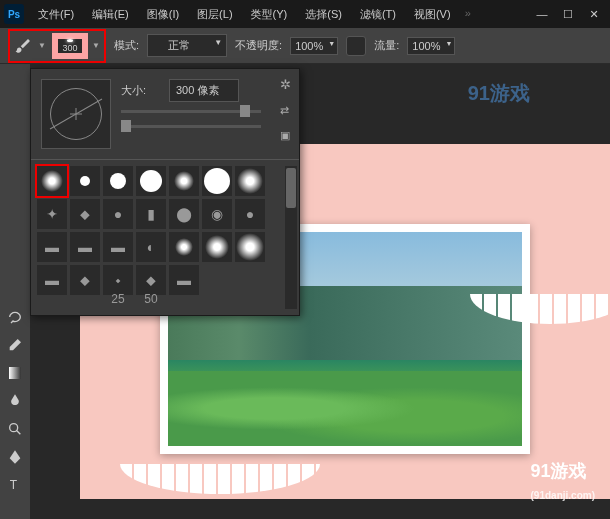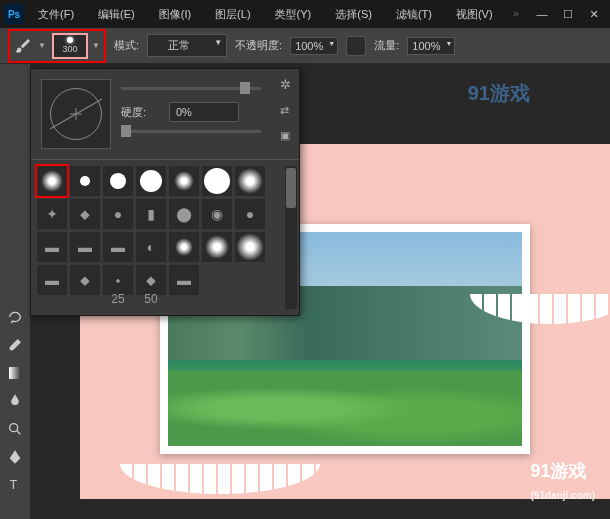--- a/index.html
+++ b/index.html
@@ -1,29 +1,29 @@
 <!DOCTYPE html>
 <html><head>
 <meta charset="utf-8">
 <style>
 *{margin:0;padding:0;box-sizing:border-box;font-family:"Microsoft YaHei",sans-serif}
 body{background:#535353;width:610px;height:519px;overflow:hidden;position:relative;color:#ccc;font-size:11px}
 .titlebar{height:28px;background:#1a1a1a;display:flex;align-items:center;padding:0 4px}
 .ps-logo{width:20px;height:20px;background:#001e36;border-radius:3px;display:flex;align-items:center;justify-content:center;color:#31a8ff;font-weight:bold;font-size:10px;margin-right:8px}
-.menu{display:flex;gap:12px;flex:1}
+.menu{display:flex;gap:6px;flex:1}
 .menu-item{padding:4px 6px;cursor:pointer;color:#ccc}
 .menu-sep{color:#666;padding:4px 2px}
 .win-controls{display:flex;gap:2px}
 .win-btn{width:24px;height:18px;display:flex;align-items:center;justify-content:center;color:#ccc;cursor:pointer}
 .optbar{height:36px;background:#424242;display:flex;align-items:center;padding:4px 8px;gap:8px;border-bottom:1px solid #2a2a2a}
 .red-box{border:2px solid #e00;padding:2px;display:flex;align-items:center;gap:4px}
 .brush-icon{width:22px;height:22px;display:flex;align-items:center;justify-content:center;position:relative}
 .brush-icon svg{width:18px;height:18px}
 .dropdown-arrow{width:10px;font-size:8px;color:#aaa}
-.brush-preview{width:36px;height:26px;background:#2a2a2a;display:flex;flex-direction:column;align-items:center;justify-content:center;border:2px solid #fca5a5}
+.brush-preview{width:36px;height:26px;background:#2a2a2a;display:flex;flex-direction:column;align-items:center;justify-content:center;border:6px solid #fca5a5}
 .brush-dot{width:6px;height:6px;background:#fff;border-radius:50%;box-shadow:0 0 3px 1px rgba(255,255,255,0.5)}
 .brush-num{font-size:9px;color:#ccc;margin-top:1px}
 .label{color:#ccc}
 .select-box{background:#2a2a2a;border:1px solid #555;padding:3px 20px 3px 20px;color:#ccc;position:relative;min-width:80px}
 .select-box::after{content:"▼";position:absolute;right:4px;font-size:8px}
 .pct-box{background:#2a2a2a;border:1px solid #555;padding:2px 14px 2px 4px;position:relative;color:#ccc}
 .pct-box::after{content:"▼";position:absolute;right:2px;font-size:7px}
 .pressure-icon{width:20px;height:20px;border:1px solid #555;background:#2a2a2a;border-radius:3px}
 .workspace{display:flex;height:calc(100% - 64px)}
 .toolbar{width:30px;background:#424242;display:flex;flex-direction:column;padding-top:240px;gap:2px}
@@ -172,27 +172,27 @@
   <div class="panel-icons">
     <span class="gear">✲</span>
     <span>⇄</span>
     <span>▣</span>
   </div>
   <div class="panel-top">
     <div class="brush-circle">
       <div class="brush-cross"></div>
     </div>
     <div class="panel-controls">
+      <div class="ctrl-row">
+        <span class="ctrl-label">大小:</span>
+        <div class="ctrl-input">300 像素</div>
+      </div>
       <div class="slider">
           <div class="slider-thumb" style="left:85%"></div>
         </div>
-      <div class="ctrl-row">
-        <span class="ctrl-label">硬度:</span>
-        <div class="ctrl-input">0%</div>
-      </div>
       <div class="slider">
           <div class="slider-thumb" style="left:0"></div>
         </div>
     </div>
   </div>
   <div class="brush-grid">
     <div class="grid-row">
       <div class="brush-swatch sel">
           <div class="soft-dot" style="width:22px;height:22px"></div>
         </div>

